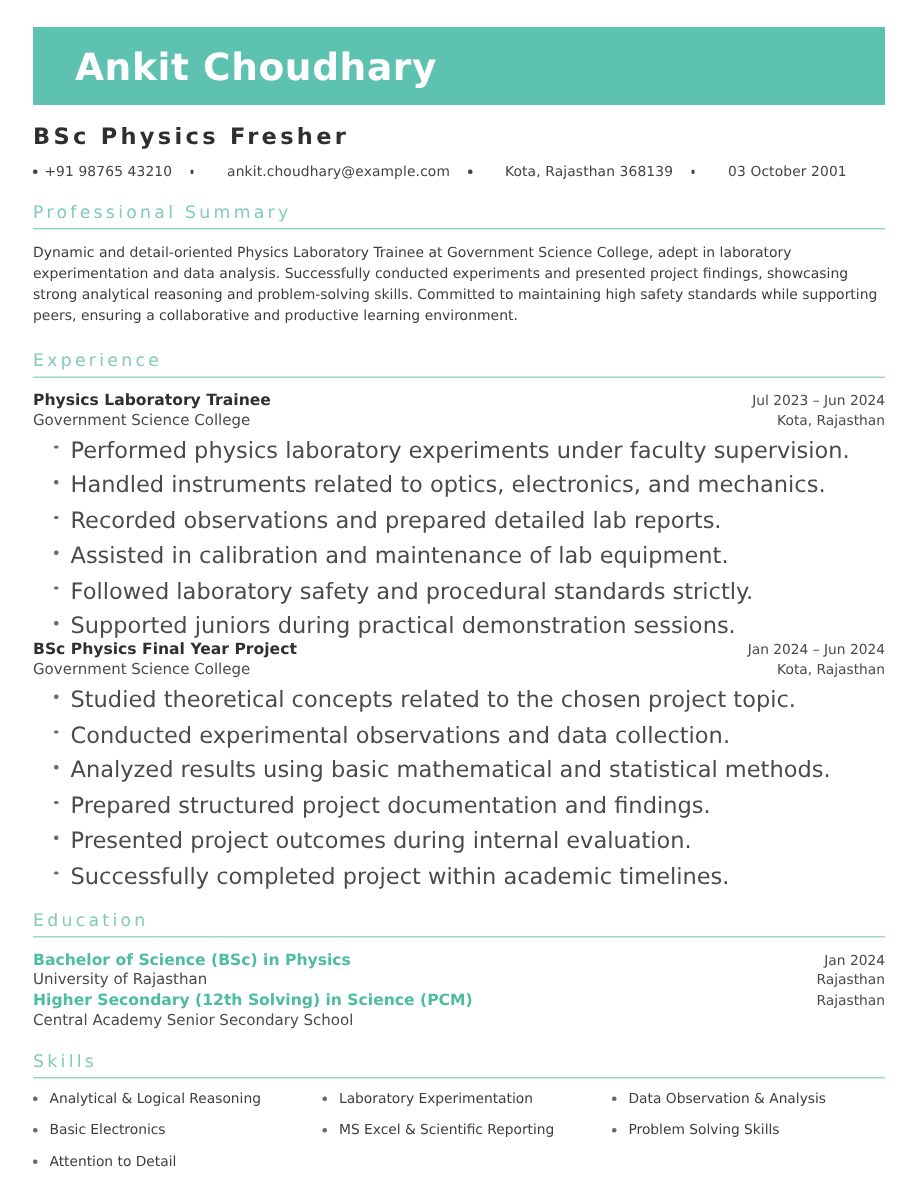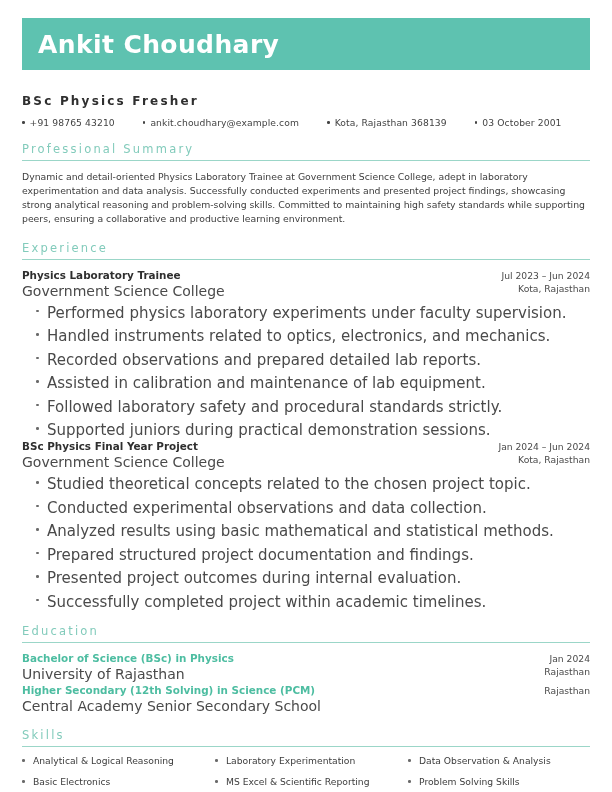--- a/index.html
+++ b/index.html
@@ -22,34 +22,34 @@
     padding: 0 22px;
   }
 
   
   .header-band {
     margin-top: 18px;
     height: 52px;
     background: #5ec2b0;
     display: flex;
     align-items: center;
-    padding-left: 16px;
+    padding-left: 28px;
     box-sizing: border-box;
   }
   .header-name {
     color: #ffffff;
     font-size: 25px;
     font-weight: bold;
     letter-spacing: 0.4px;
     line-height: 1;
   }
 
   .headline {
-    margin-top: 24px;
-    font-size: 12px;
+    margin-top: 12px;
+    font-size: 15px;
     font-weight: bold;
     letter-spacing: 2.2px;
     color: #2f2f2f;
   }
 
   .contact-line {
     margin-top: 9px;
     font-size: 9.2px;
     color: #434343;
     display: flex;
@@ -64,21 +64,21 @@
   }
   .contact-dot {
     display: inline-block;
     width: 2.6px;
     height: 2.6px;
     border-radius: 50%;
     background: #434343;
     margin-right: 5px;
     flex: none;
   }
-  .contact-item + .contact-item { margin-left: 28px; }
+  .contact-item + .contact-item { margin-left: 12px; gap: 17px; }
 
   
   .section { margin-top: 14px; }
   .section-title {
     font-size: 11.5px;
     color: #82cbbb;
     letter-spacing: 2.2px;
     padding-bottom: 4px;
   }
   .section-rule {
@@ -103,21 +103,21 @@
     justify-content: flex-end;
     align-items: baseline;
   }
   .entry-title {
     font-size: 10.4px;
     font-weight: bold;
     color: #2f2f2f;
   }
   .entry-title.accent { color: #4dbda1; }
   .entry-sub {
-    font-size: 14px;
+    font-size: 10px;
     color: #4a4a4a;
     margin-top: 2px;
   }
   .entry-meta {
     font-size: 9.2px;
     color: #4a4a4a;
     text-align: right;
     white-space: nowrap;
   }
   .entry-meta-2 {

